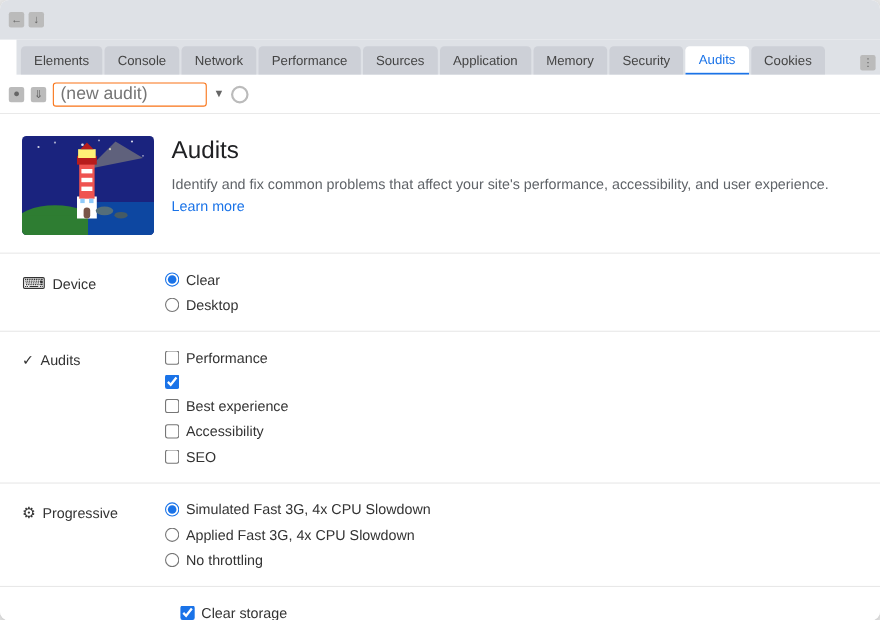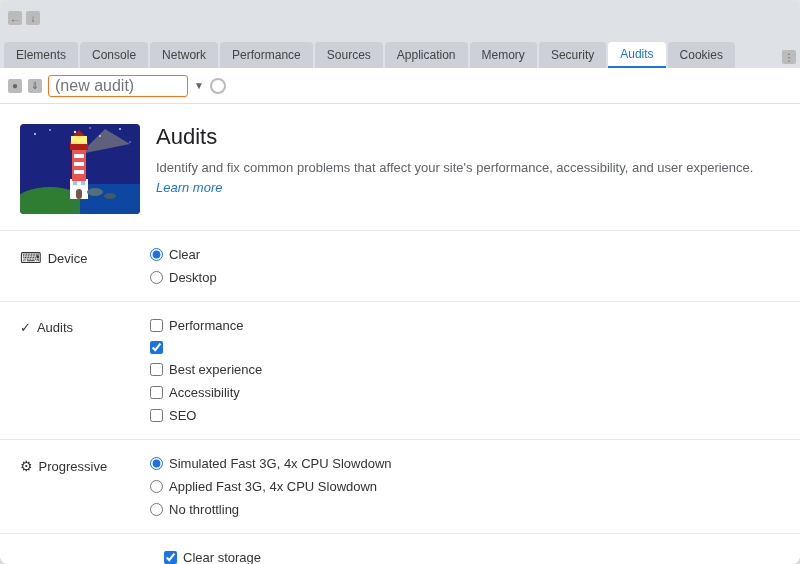--- a/index.html
+++ b/index.html
@@ -45,20 +45,21 @@
     }
     
     .tabs-bar {
       height: 32px;
       background: #dee1e6;
       display: flex;
       align-items: flex-end;
       padding: 0 4px;
       gap: 2px;
       flex-shrink: 0;
+      margin-left: 15px;
     }
     .tab {
       height: 26px;
       padding: 0 12px;
       background: #cdd0d7;
       border-radius: 4px 4px 0 0;
       display: flex;
       align-items: center;
       font-size: 12px;
       color: #444;
@@ -128,21 +129,20 @@
       margin-bottom: 8px;
     }
     .header-text p {
       font-size: 13px;
       color: #5f6368;
       line-height: 1.5;
     }
     .header-text a {
       color: #1a73e8;
       text-decoration: none;
-      font-style: italic;
     }
     
     .settings-row {
       display: flex;
       padding: 16px 20px;
       border-bottom: 1px solid #e8e8e8;
       align-items: flex-start;
     }
     .settings-label {
       width: 130px;

